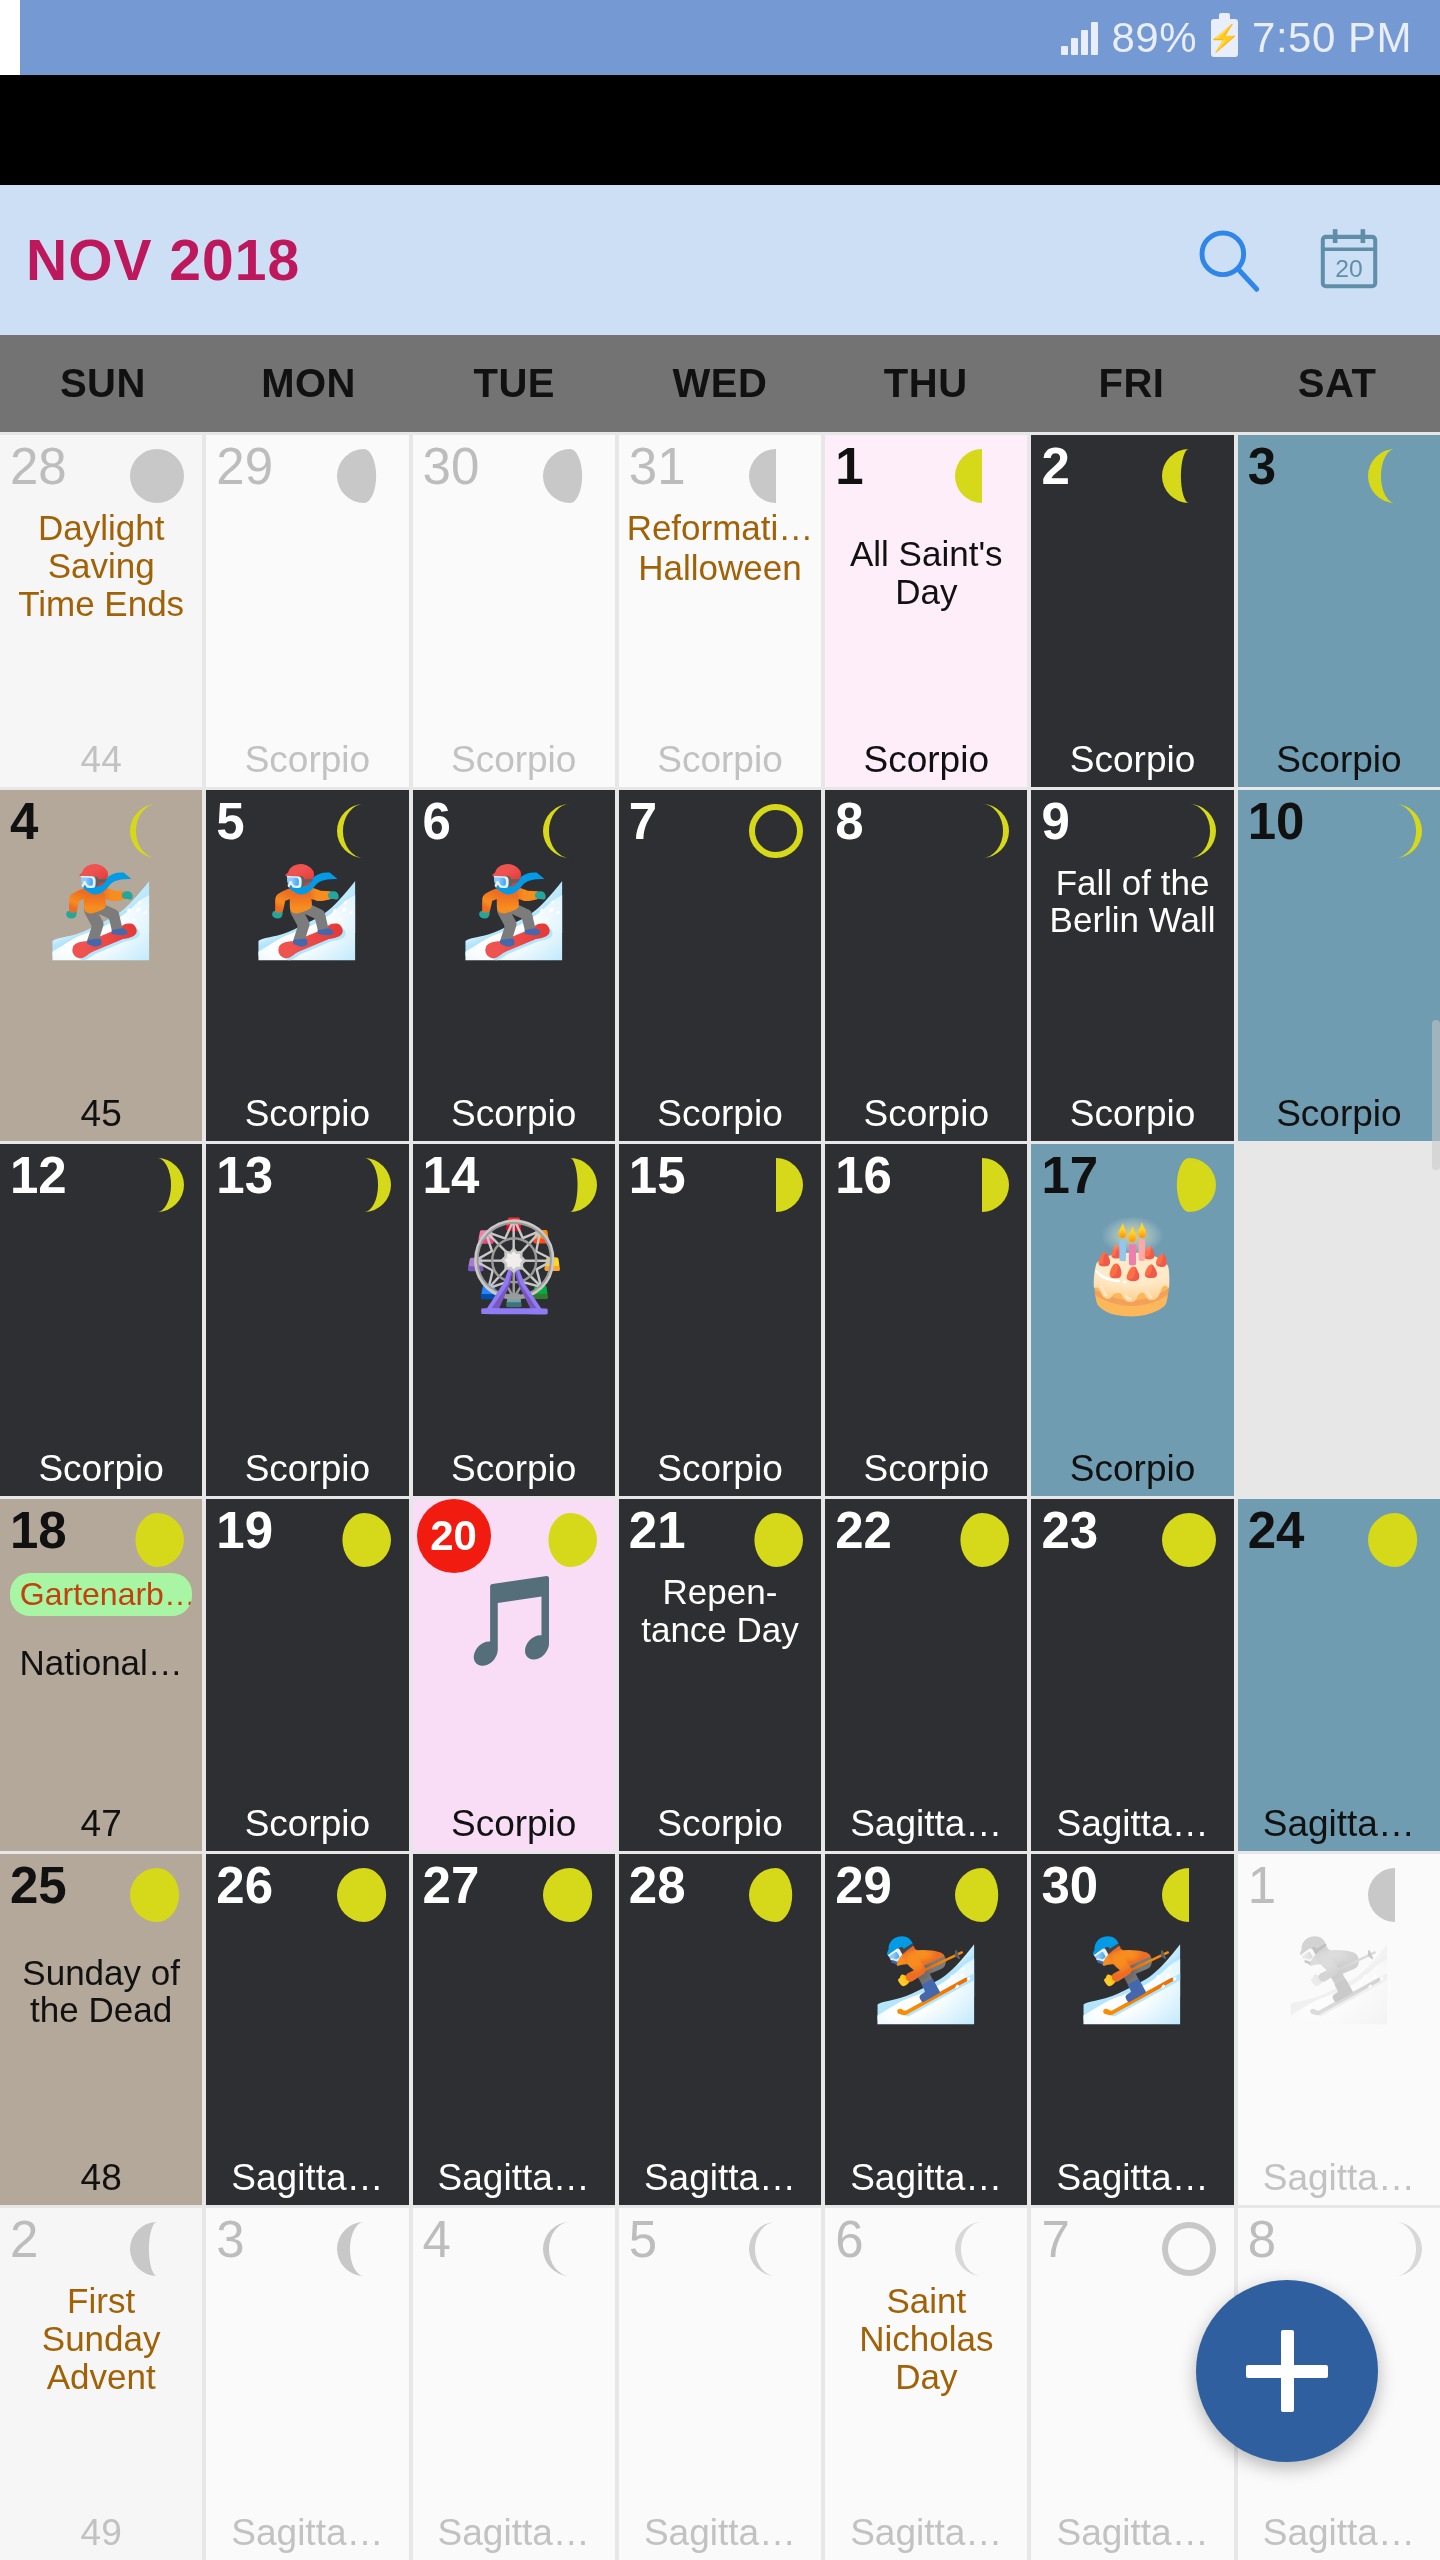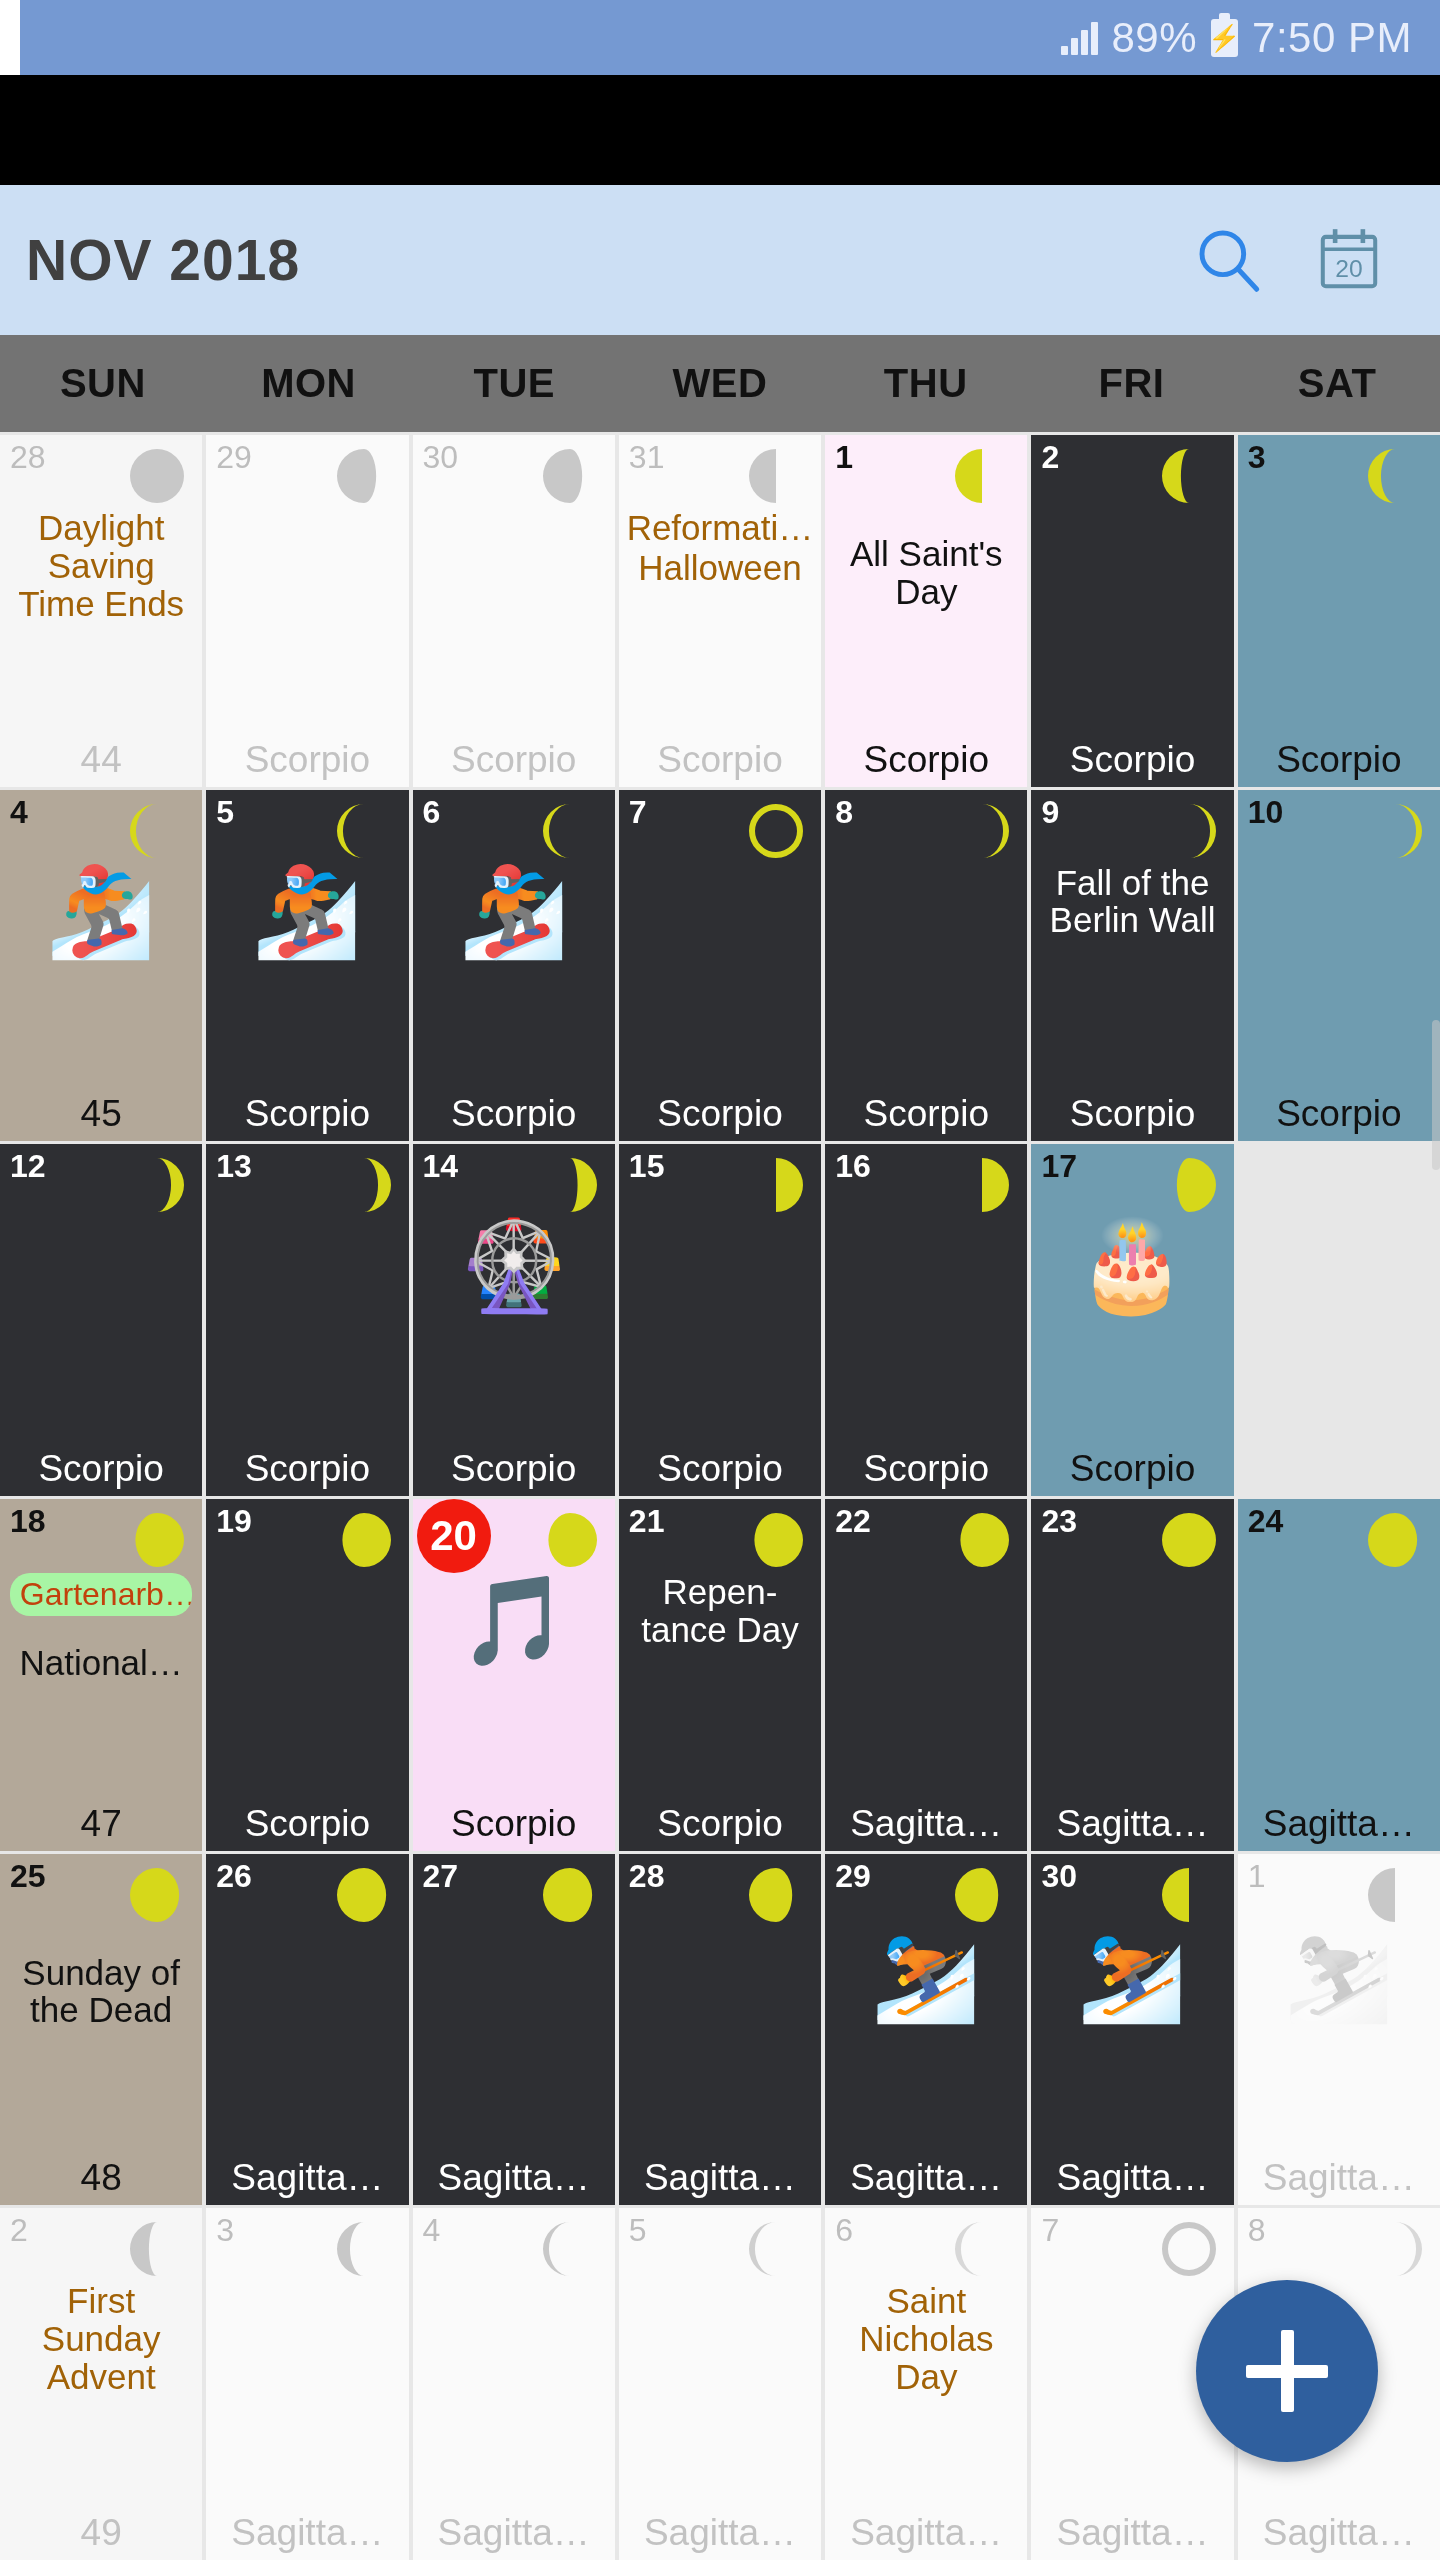--- a/index.html
+++ b/index.html
@@ -21,21 +21,21 @@
   .battery::before{ content:""; position:absolute; top:-6px; left:8px; width:11px;
     height:6px; background:#e8eefb; border-radius:2px 2px 0 0; }
   .bolt{ color:#2b3a52; font-size:26px; line-height:1; font-weight:700; }
 
   
   .blackbar{ height:110px; background:#000000; }
 
   
   .appbar{ height:150px; background:#ccdff4; display:flex; align-items:center;
     padding:0 26px; }
-  .month-title{ font-size:57px; font-weight:700; color:#404040; letter-spacing:1px;
+  .month-title{ font-size:57px; font-weight:700; color:#be185d; letter-spacing:1px;
     flex:1; }
   .appbar-actions{ display:flex; align-items:center; gap:42px; padding-right:26px; }
   .icon-btn{ width:78px; height:78px; display:flex; align-items:center;
     justify-content:center; }
 
   
   .weekdays{ height:97px; background:#737373; display:grid;
     grid-template-columns:repeat(7,1fr); }
   .weekday{ display:flex; align-items:center; justify-content:center;
     font-size:40px; font-weight:700; color:#111; letter-spacing:.5px; }
@@ -52,21 +52,21 @@
   .cell.weekday-c { background:#2e2f33; }
   .cell.sunday-c  { background:#b3a899; }
   .cell.saturday-c{ background:#6f9cb0; }
   .cell.thu-pink  { background:#fdeefa; }
   .cell.sel-pink  { background:#f9ddf6; }
   .cell.other     { background:#f6f6f6; }
   .cell.other-alt { background:#fafafa; }
 
   .cell-top{ display:flex; align-items:flex-start; justify-content:space-between;
     height:64px; }
-  .daynum{ font-size:32px; font-weight:700; line-height:1; padding-left:4px; }
+  .daynum{ font-size:51px; font-weight:700; line-height:1; padding-left:4px; }
   .daynum.light{ color:#ffffff; }
   .daynum.dark{ color:#111111; }
   .daynum.muted{ color:#bdbdbd; font-weight:500; }
 
   .today-badge{ width:74px; height:74px; border-radius:50%; background:#f11b0f;
     color:#fff; font-size:42px; font-weight:700; display:flex; align-items:center;
     justify-content:center; margin-top:-6px; margin-left:-2px; }
 
   
   .moon{ margin-right:6px; margin-top:2px; flex:0 0 auto; }

